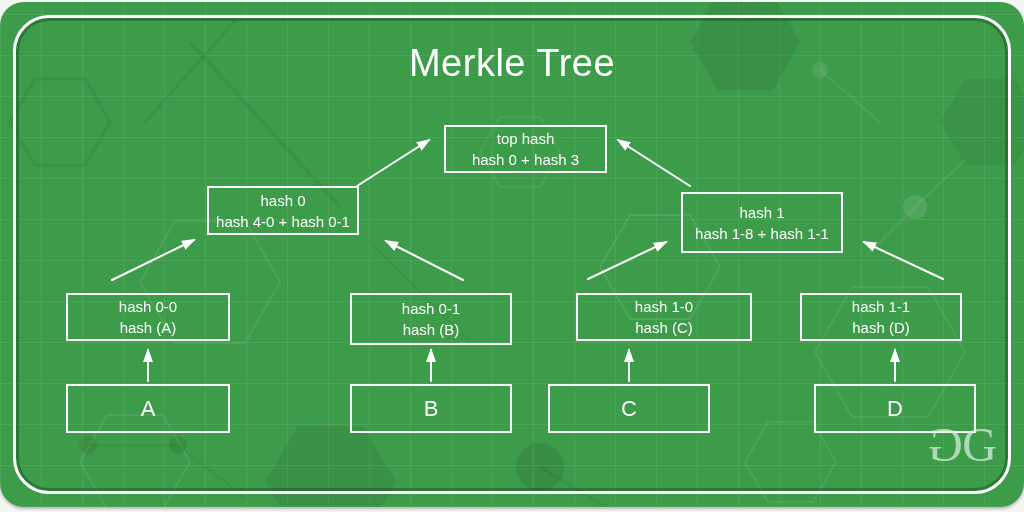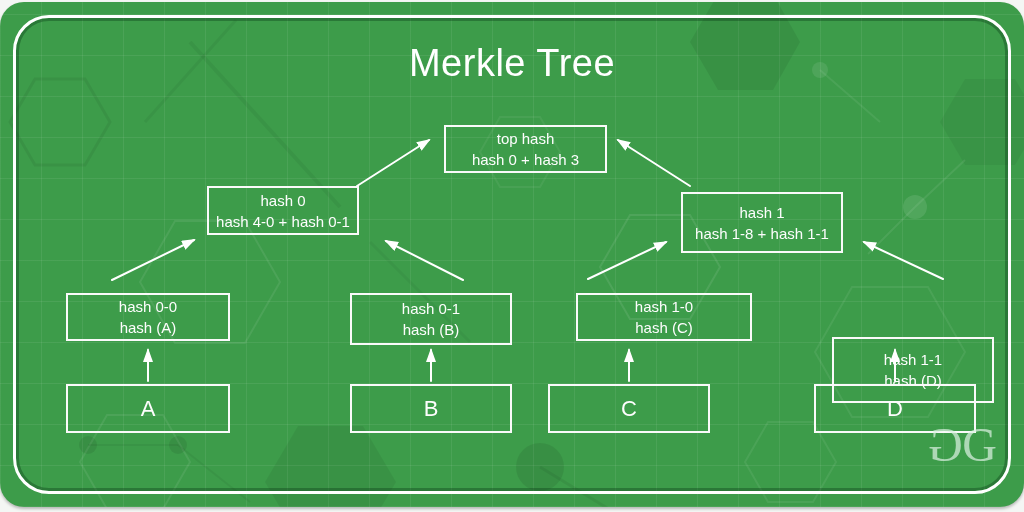--- a/index.html
+++ b/index.html
@@ -47,21 +47,21 @@
     font-size:15px;
     line-height:21px;
     box-sizing:border-box;
   }
   .node-top-hash {left:444px;top:110px;width:163px;height:48px;margin-top:13px;}
   .node-hash-0  {left:207px;top:184px;width:152px;height:49px;}
   .node-hash-1  {left:681px;top:190px;width:162px;height:61px;align-items:center;}
   .node-hash-0-0{left:66px; top:291px;width:164px;height:48px;}
   .node-hash-0-1{left:350px;top:291px;width:162px;height:52px;}
   .node-hash-1-0{left:548px;top:291px;width:176px;height:48px;margin-left:28px;}
-  .node-hash-1-1{left:832px;top:291px;width:162px;height:66px;margin-top:44px;}
+  .node-hash-1-1{left:800px;top:291px;width:162px;height:48px;}
   .block{font-size:22px;line-height:22px;}
   .node-block-a{left:66px; top:382px;width:164px;height:49px;}
   .node-block-b{left:350px;top:382px;width:162px;height:49px;}
   .node-block-c{left:548px;top:382px;width:162px;height:49px;}
   .node-block-d{left:814px;top:382px;width:162px;height:49px;}
   .arrows{position:absolute;inset:0;pointer-events:none;}
   .logo{
     position:absolute;right:32px;bottom:38px;
     font-family:"Liberation Serif", serif;
     font-size:48px;

